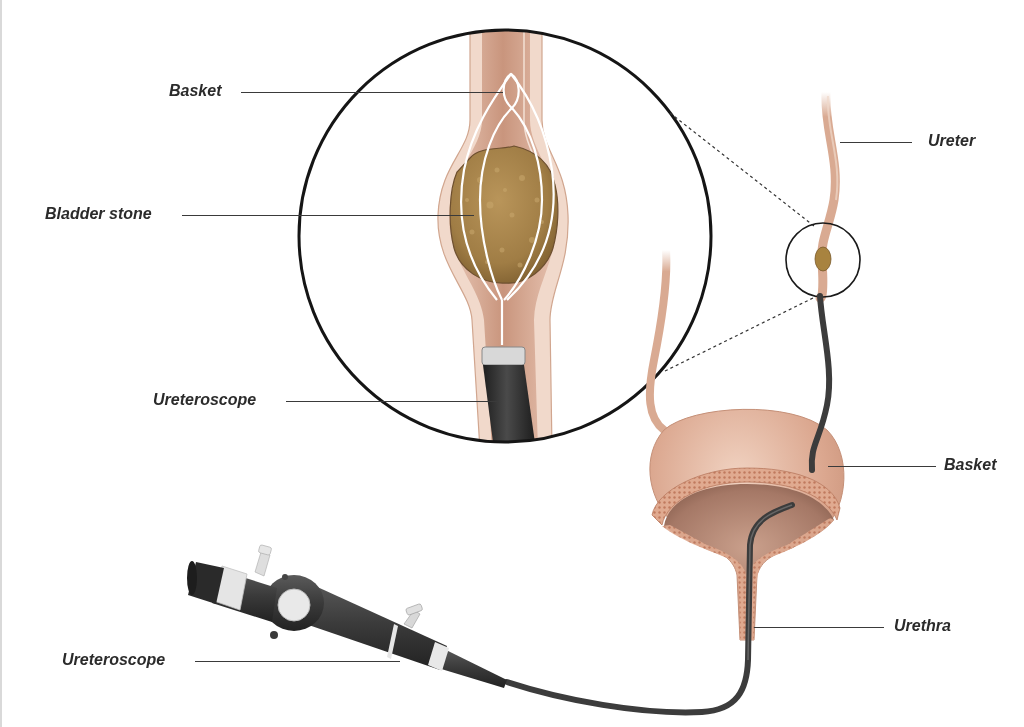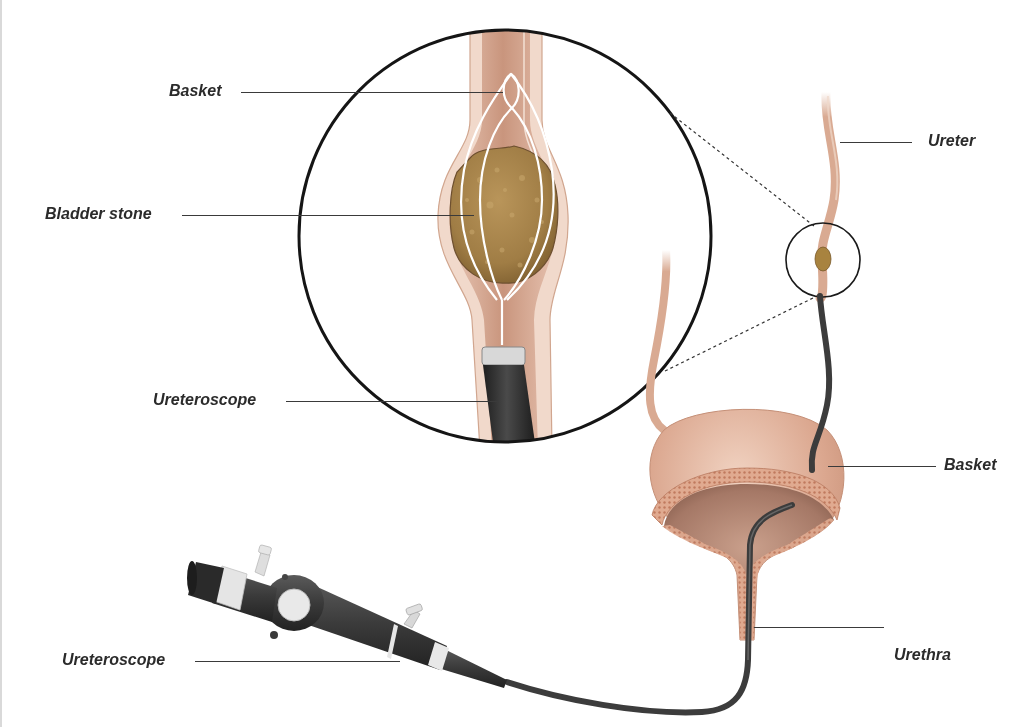--- a/index.html
+++ b/index.html
@@ -168,19 +168,19 @@
 
 <span class="label" style="left:151px; top:391px;">Ureteroscope</span>
 <div class="leader" style="left:284px; top:401px; width:212px;"></div>
 
 <span class="label" style="left:926px; top:132px;">Ureter</span>
 <div class="leader" style="left:838px; top:142px; width:72px;"></div>
 
 <span class="label" style="left:942px; top:456px;">Basket</span>
 <div class="leader" style="left:826px; top:466px; width:108px;"></div>
 
-<span class="label" style="left:892px; top:646px;">Urethra</span>
+<span class="label" style="left:892px; top:617px;">Urethra</span>
 <div class="leader" style="left:752px; top:627px; width:130px;"></div>
 
 <span class="label" style="left:60px; top:651px;">Ureteroscope</span>
 <div class="leader" style="left:193px; top:661px; width:205px;"></div>
 
 </div>
 
 </body></html>

